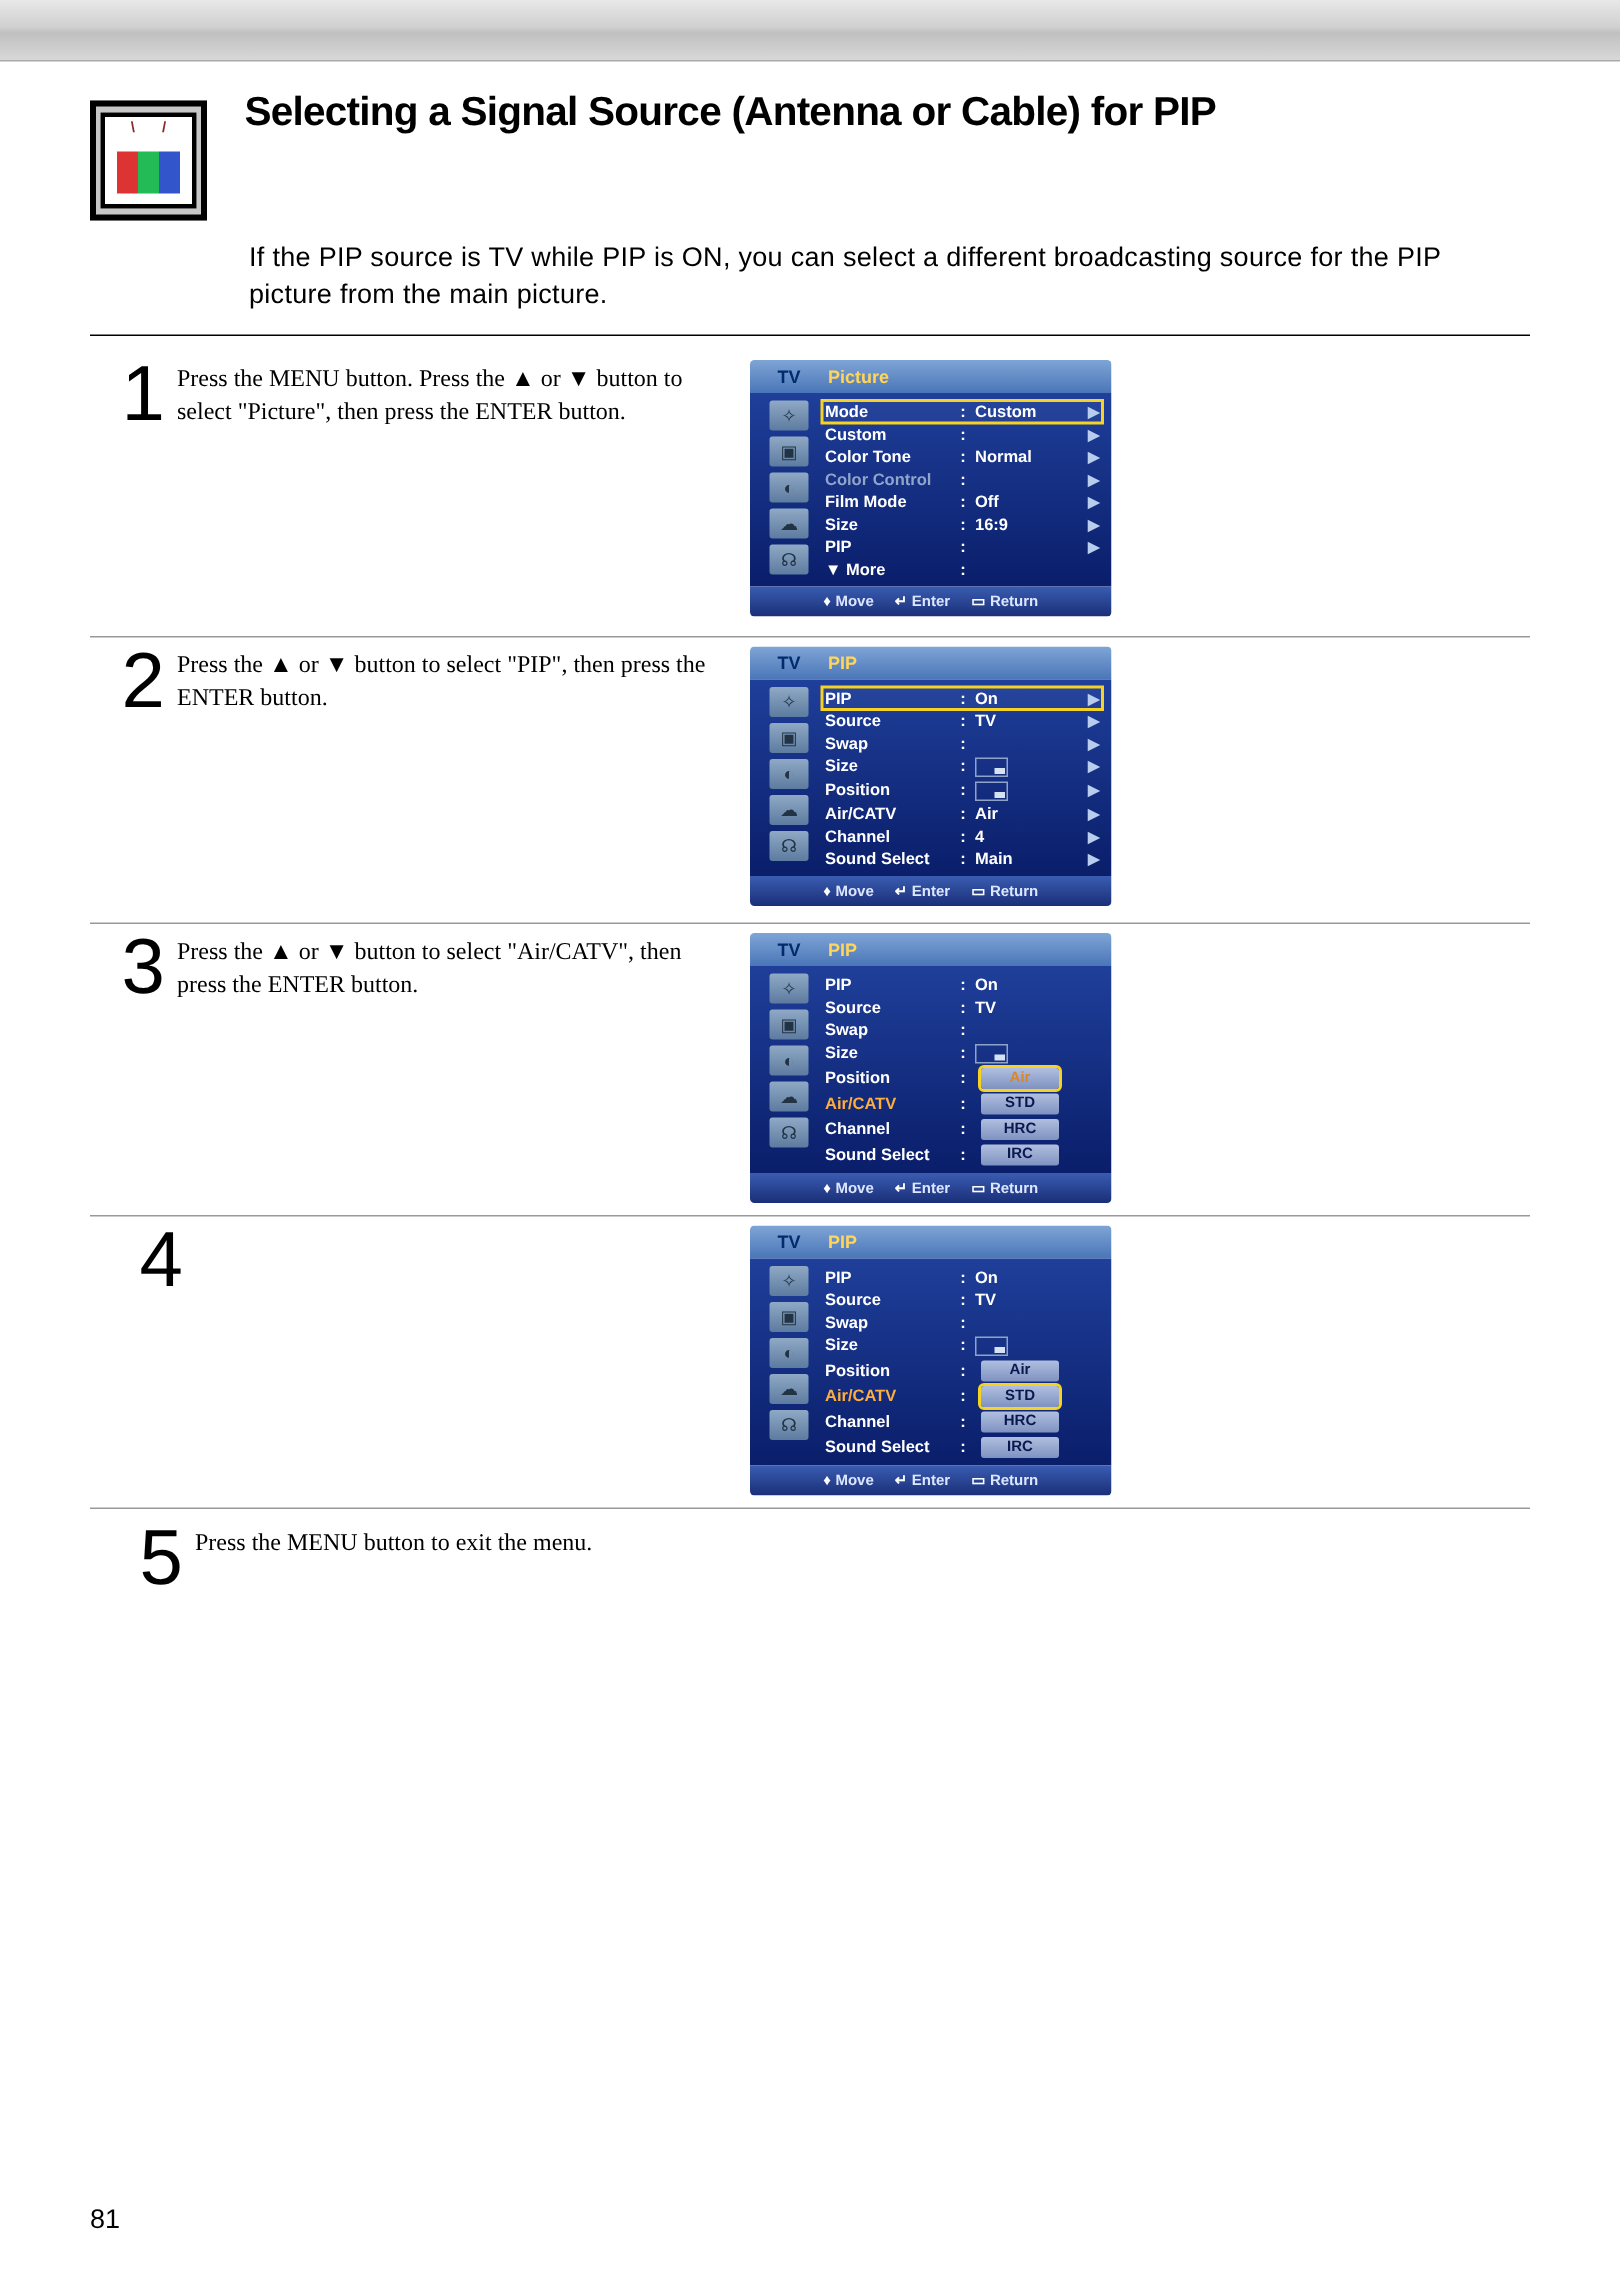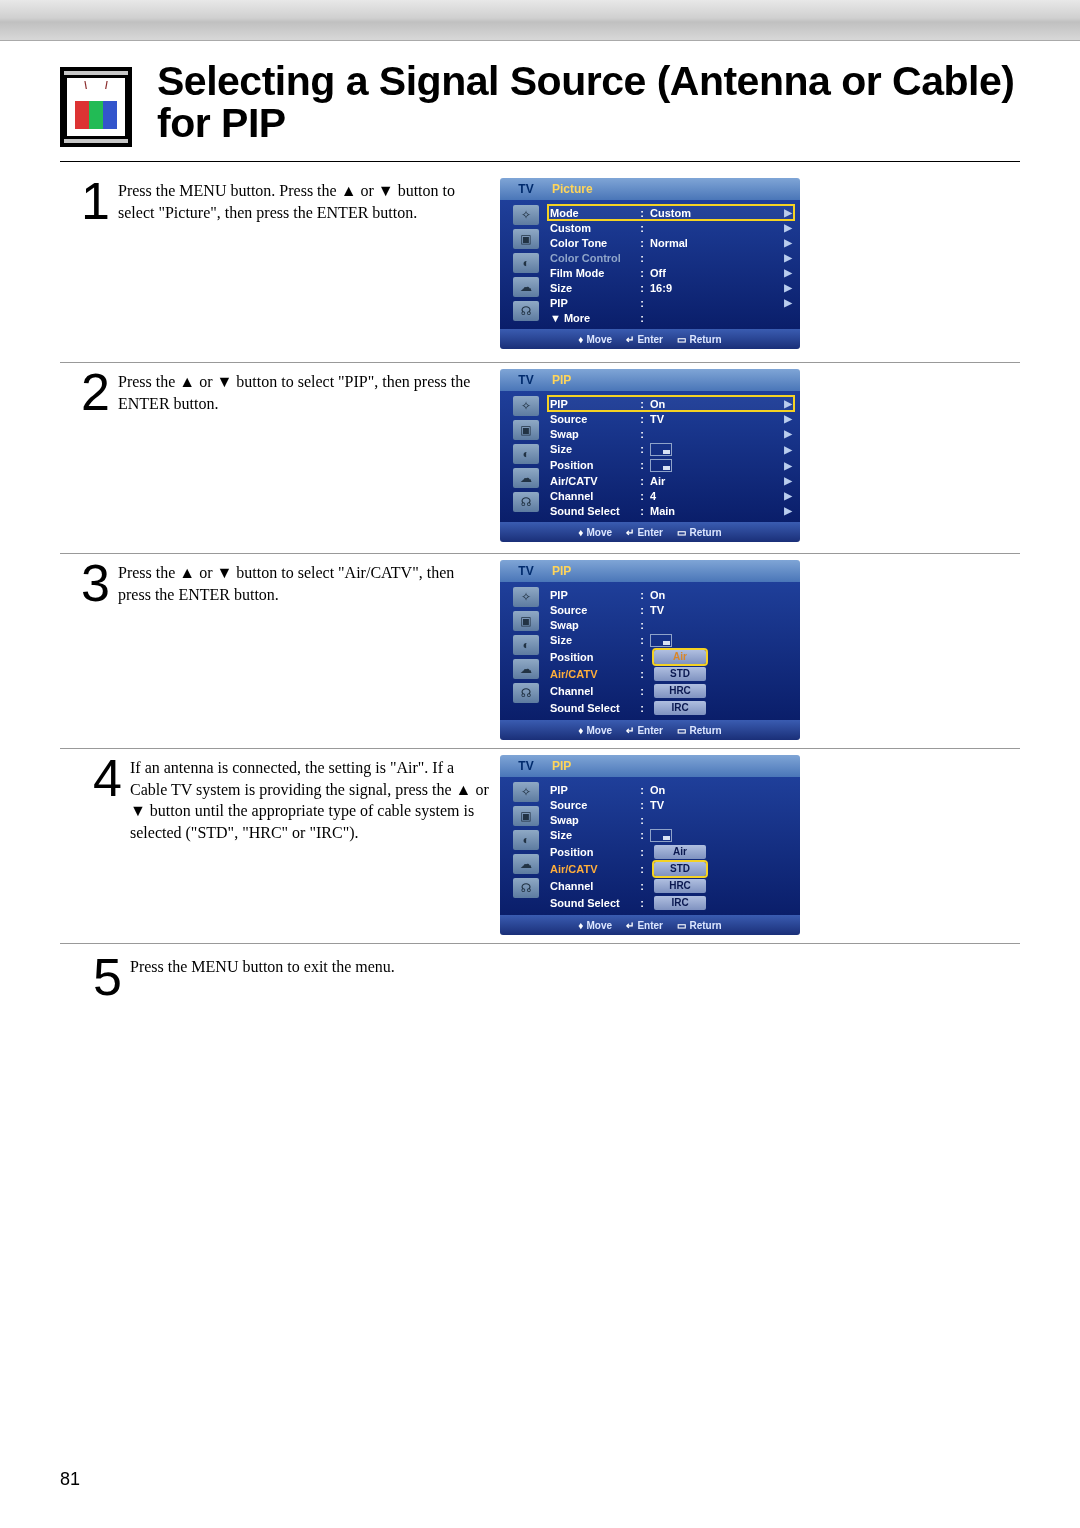--- a/index.html
+++ b/index.html
@@ -62,21 +62,21 @@
     position: absolute;
     top: 23px; left: 8px;
     width: 42px; height: 28px;
     display: flex;
   }
   .tv-bars div { flex: 1; }
   .b1 { background: #d33; }
   .b2 { background: #2b5; }
   .b3 { background: #35c; }
   .title {
-    font-size: 41px;
+    font-size: 27px;
     font-weight: 700;
     letter-spacing: -0.5px;
     line-height: 1.02;
     font-family: "Futura", "Trebuchet MS", Arial, sans-serif;
   }
   .subtitle {
     font-size: 18px;
     line-height: 1.4;
     margin: 12px 0 0 106px;
     font-family: "Futura", "Trebuchet MS", Arial, sans-serif;
@@ -120,21 +120,21 @@
     min-width: 40px;
     text-align: right;
   }
   .steptext {
     font-size: 16px;
     line-height: 1.35;
     font-family: Liberation Serif, serif;
     margin-top: 2px;
   }
   .osd {
-    width: 300px;
+    width: 241px;
     margin-top: 6px;
     font-family: Arial, sans-serif;
     font-size: 12px;
     color: #fff;
     border-radius: 3px;
     overflow: hidden;
     box-shadow: 0 0 0 1px rgba(255,255,255,.4) inset;
   }
   .osd-head {
     display: flex;
@@ -269,20 +269,21 @@
           <div class="tv-bars">
               <div class="b1"></div>
               <div class="b2"></div>
               <div class="b3"></div>
             </div>
         </div>
       </div>
       <div class="title">Selecting a Signal Source (Antenna or Cable) for PIP</div>
     </div>
 
+    <div class="subtitle">If the PIP source is TV while PIP is ON, you can select a different broadcasting source for the PIP picture from the main picture.</div>
 
     <hr class="divider">
 
     <div class="steps" id="steps-root">
         <div class="step-row">
           <div class="left-col">
             <div class="stepnum">1</div>
             <div class="steptext">Press the MENU button. Press the ▲ or ▼ button to select "Picture", then press the ENTER button.</div>
           </div>
           <div class="osd">
@@ -518,21 +519,20 @@
             <div class="osd-foot">
               <span><span class="icon">♦</span>Move</span>
               <span><span class="icon">↵</span>Enter</span>
               <span><span class="icon">▭</span>Return</span>
             </div>
           </div>
         </div>
         <div class="step-row">
           <div class="left-col">
             <div class="stepnum" style="margin-left: 22px;">4</div>
-            <div class="steptext">If an antenna is connected, the setting is "Air". If a Cable TV system is providing the signal, press the ▲ or ▼ button until the appropriate type of cable system is selected ("STD", "HRC" or "IRC").</div>
           </div>
           <div class="osd">
             <div class="osd-head">
               <div class="tv">TV</div>
               <div class="mtitle">PIP</div>
             </div>
             <div class="osd-body">
               <div class="icons">
                 <div>✧</div>
                 <div>▣</div>

